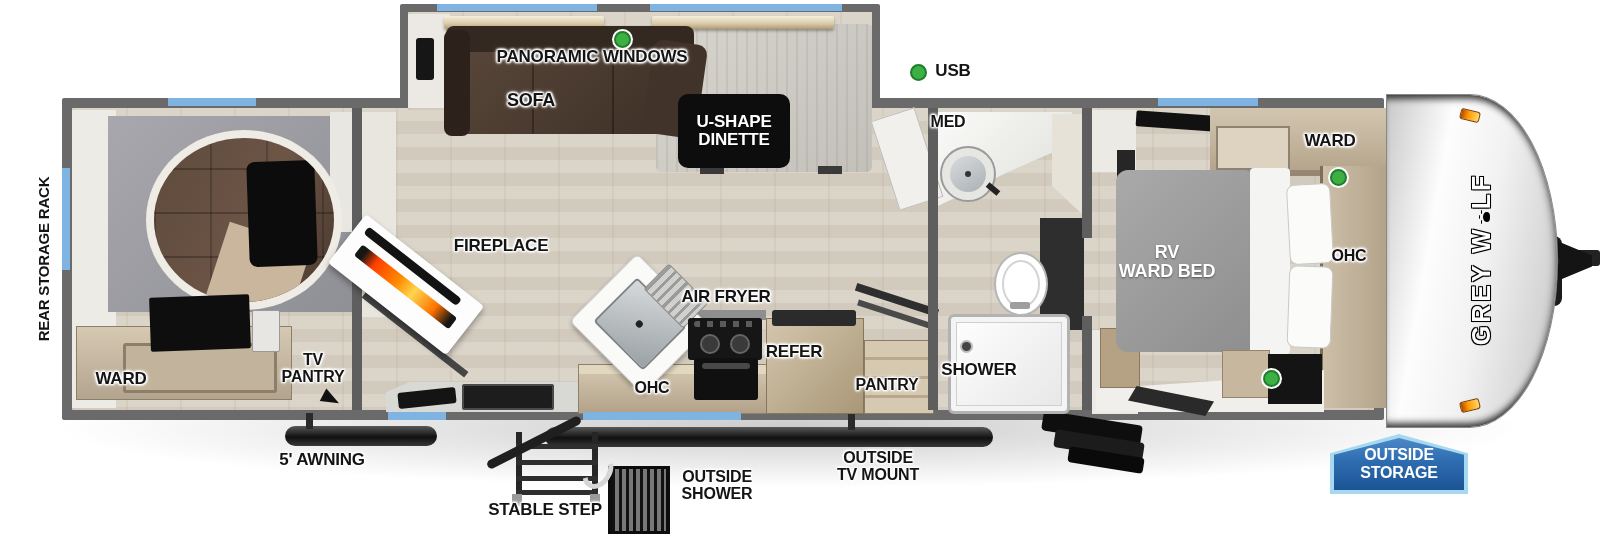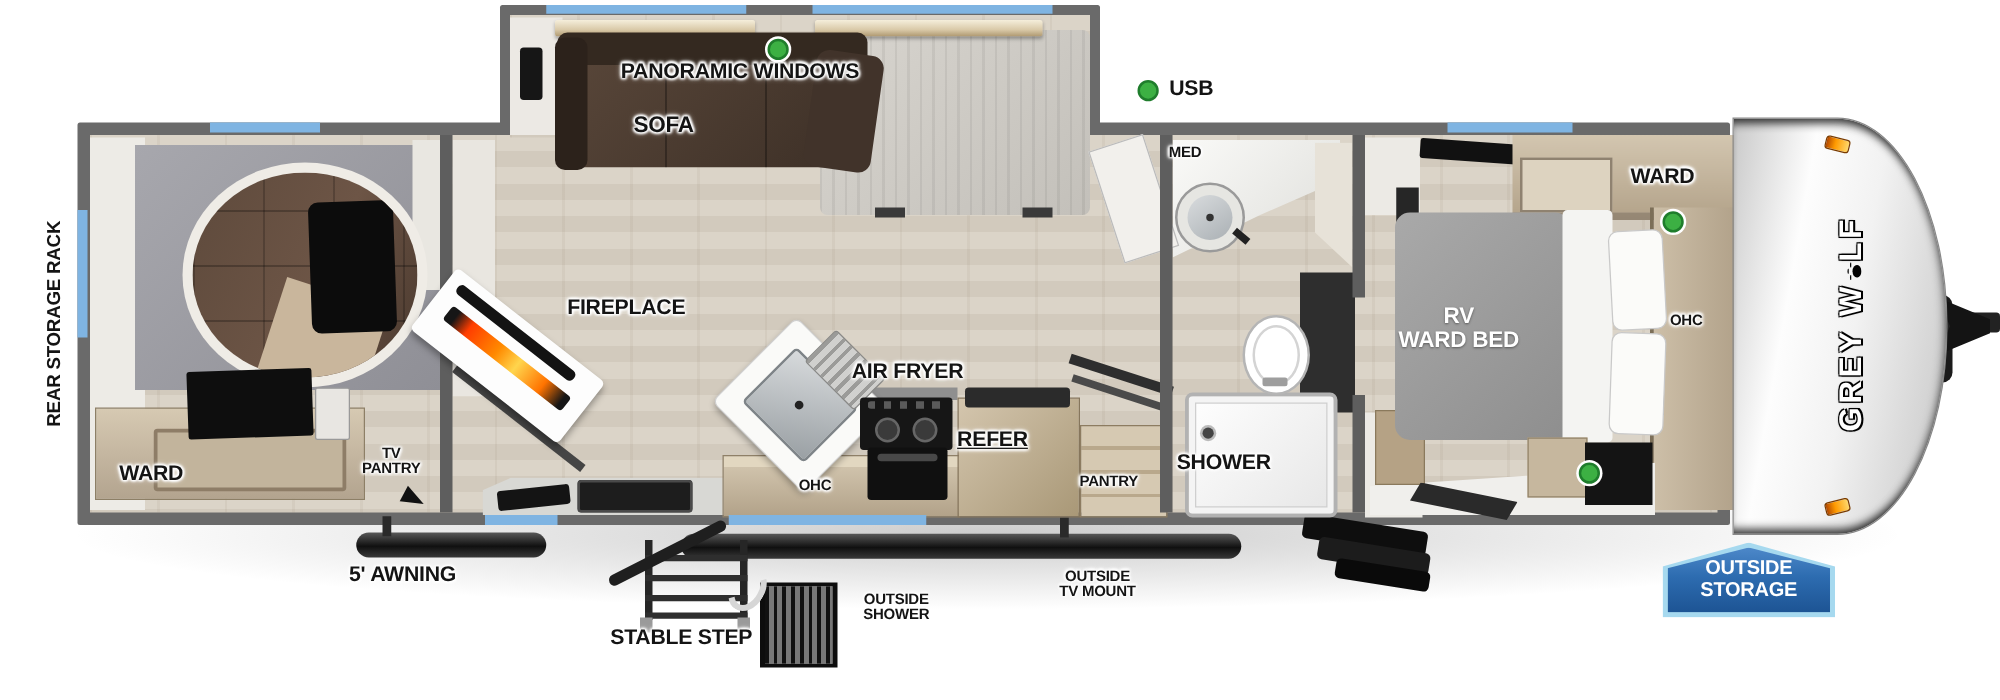--- a/index.html
+++ b/index.html
@@ -7,21 +7,21 @@
          font-family:"Liberation Sans",sans-serif;}
   .a{position:absolute;}
   
   .wall{position:absolute;background:#6a6a6a;}
   .pwall{position:absolute;background:#5e5e5e;}
   .floor{position:absolute;background:
      repeating-linear-gradient(90deg, rgba(120,100,75,.07) 0 2px, rgba(0,0,0,0) 2px 54px),
      repeating-linear-gradient(180deg,#dbd4c8 0 13px,#d2cabd 13px 26px);}
   .win{position:absolute;background:#7fb4e2;z-index:6;}
   
-  .lb{position:absolute;font-weight:700;font-size:12px;line-height:1.04;color:#141414;
+  .lb{position:absolute;font-weight:700;font-size:16px;line-height:1.04;color:#141414;
       white-space:nowrap;text-align:center;letter-spacing:-0.2px;z-index:40;
       transform:translate(-50%,-50%);
       text-shadow:0 0 3px #fff,0 0 3px #fff,0 0 5px #fff,1px 1px 2px #fff,-1px -1px 2px #fff,1px -1px 2px #fff,-1px 1px 2px #fff;}
   .lb span{display:block;}.s15{font-size:15px}.s17{font-size:17px}.s18{font-size:18px}
   .lw{color:#fff;text-shadow:0 1px 2px rgba(0,0,0,.45);}
   .vert{transform:translate(-50%,-50%) rotate(-90deg);}
   .dot{position:absolute;width:13px;height:13px;border-radius:50%;background:#3cb043;
        border:2px solid #1f7d2c;box-shadow:0 0 0 2px #fff;z-index:45;}
   
   .logo{position:absolute;left:1366px;top:244px;width:232px;height:30px;z-index:25;
@@ -98,20 +98,26 @@
   <div class="a" style="left:652px;top:16px;width:182px;height:13px;border-radius:2px;background:linear-gradient(180deg,#f5eedb,#d9c9a8 60%,#b09a72);box-shadow:0 2px 3px rgba(0,0,0,.3);z-index:5;"></div>
 
   <div class="a" style="left:446px;top:26px;width:248px;height:46px;background:#342920;border-radius:8px;z-index:5;"></div>
   <div class="a" style="left:452px;top:52px;width:242px;height:82px;border-radius:10px;z-index:5;background:repeating-linear-gradient(90deg,rgba(0,0,0,.3) 0 2px,rgba(0,0,0,0) 2px 80px),linear-gradient(135deg,#584639,#3c2f26);"></div>
   <div class="a" style="left:444px;top:30px;width:26px;height:106px;background:#2c221b;border-radius:8px;z-index:5;"></div>
   <div class="a" style="left:648px;top:42px;width:54px;height:94px;background:#41332a;border-radius:10px;transform:rotate(8deg);z-index:5;"></div>
 
   <div class="a" style="left:656px;top:24px;width:216px;height:148px;border-radius:6px;z-index:4;background:repeating-linear-gradient(90deg,rgba(0,0,0,.06) 0 2px,rgba(0,0,0,0) 2px 10px),linear-gradient(135deg,#d8d5cf,#c3c0ba);"></div>
   <div class="a" style="left:700px;top:166px;width:24px;height:8px;background:#3a3a3a;z-index:5;"></div>
   <div class="a" style="left:818px;top:166px;width:24px;height:8px;background:#3a3a3a;z-index:5;"></div>
+  <div class="a" style="left:678px;top:94px;width:112px;height:74px;background:#0d0d0d;border-radius:10px;z-index:6;display:flex;flex-direction:column;align-items:center;justify-content:center;">
+    <div class="lb lw s17" style="position:static;transform:none;">
+      <span>U-SHAPE</span>
+        <span>DINETTE</span>
+    </div>
+  </div>
 
   <div class="a" style="left:72px;top:110px;width:44px;height:298px;background:#edebe6;z-index:4;"></div>
   <div class="a" style="left:108px;top:116px;width:244px;height:196px;background:linear-gradient(135deg,#a7a7ad,#8f8f96);z-index:4;"></div>
   <div class="a" style="left:146px;top:130px;width:196px;height:180px;border-radius:50%;background:#efece6;z-index:5;">
     <div class="a" style="inset:8px;border-radius:50%;overflow:hidden;background:linear-gradient(115deg,#5e4a3c 30%,#73594​8 60%,#4e3d31);">
       <div class="a" style="inset:0;background:repeating-linear-gradient(0deg,rgba(0,0,0,.25) 0 2px,rgba(0,0,0,0) 2px 44px),repeating-linear-gradient(90deg,rgba(0,0,0,.2) 0 2px,rgba(0,0,0,0) 2px 56px),linear-gradient(115deg,#5e4a3c,#6d5546 55%,#4a392e);"></div>
       <div class="a" style="left:34%;top:58%;width:48%;height:50%;background:#c9b69c;transform:rotate(18deg);"></div>
       <div class="a" style="left:52%;top:14%;width:38%;height:64%;background:#0c0c0c;border-radius:8px;transform:rotate(-2deg);"></div>
     </div>
   </div>
@@ -213,21 +219,21 @@
   <div class="dot" style="left:910px;top:64px;"></div>
   <div class="dot" style="left:1330px;top:169px;"></div>
   <div class="dot" style="left:1263px;top:370px;"></div>
 
   <div class="lb s17" style="left:592px;top:57px;">PANORAMIC WINDOWS</div>
   <div class="lb s17" style="left:953px;top:71px;">USB</div>
   <div class="lb s18" style="left:531px;top:100px;">SOFA</div>
   <div class="lb s17" style="left:501px;top:246px;">FIREPLACE</div>
   <div class="lb s17" style="left:726px;top:297px;">AIR FRYER</div>
   <div class="lb" style="left:652px;top:388px;">OHC</div>
-  <div class="lb s17" style="left:794px;top:352px;text-decoration:underline;">REFER</div>
+  <div class="lb s17" style="left:794px;top:352px;">REFER</div>
   <div class="lb" style="left:887px;top:385px;">PANTRY</div>
   <div class="lb" style="left:948px;top:122px;">MED</div>
   <div class="lb s17" style="left:979px;top:370px;">SHOWER</div>
   <div class="lb s17" style="left:121px;top:379px;">WARD</div>
   <div class="lb" style="left:313px;top:369px;">
     <span>TV</span>
       <span>PANTRY</span>
   </div>
   <div class="a" style="left:322px;top:392px;width:0;height:0;border-left:18px solid #111;border-top:7px solid transparent;border-bottom:7px solid transparent;transform:rotate(28deg);z-index:40;"></div>
   <div class="lb s17" style="left:1330px;top:141px;">WARD</div>

